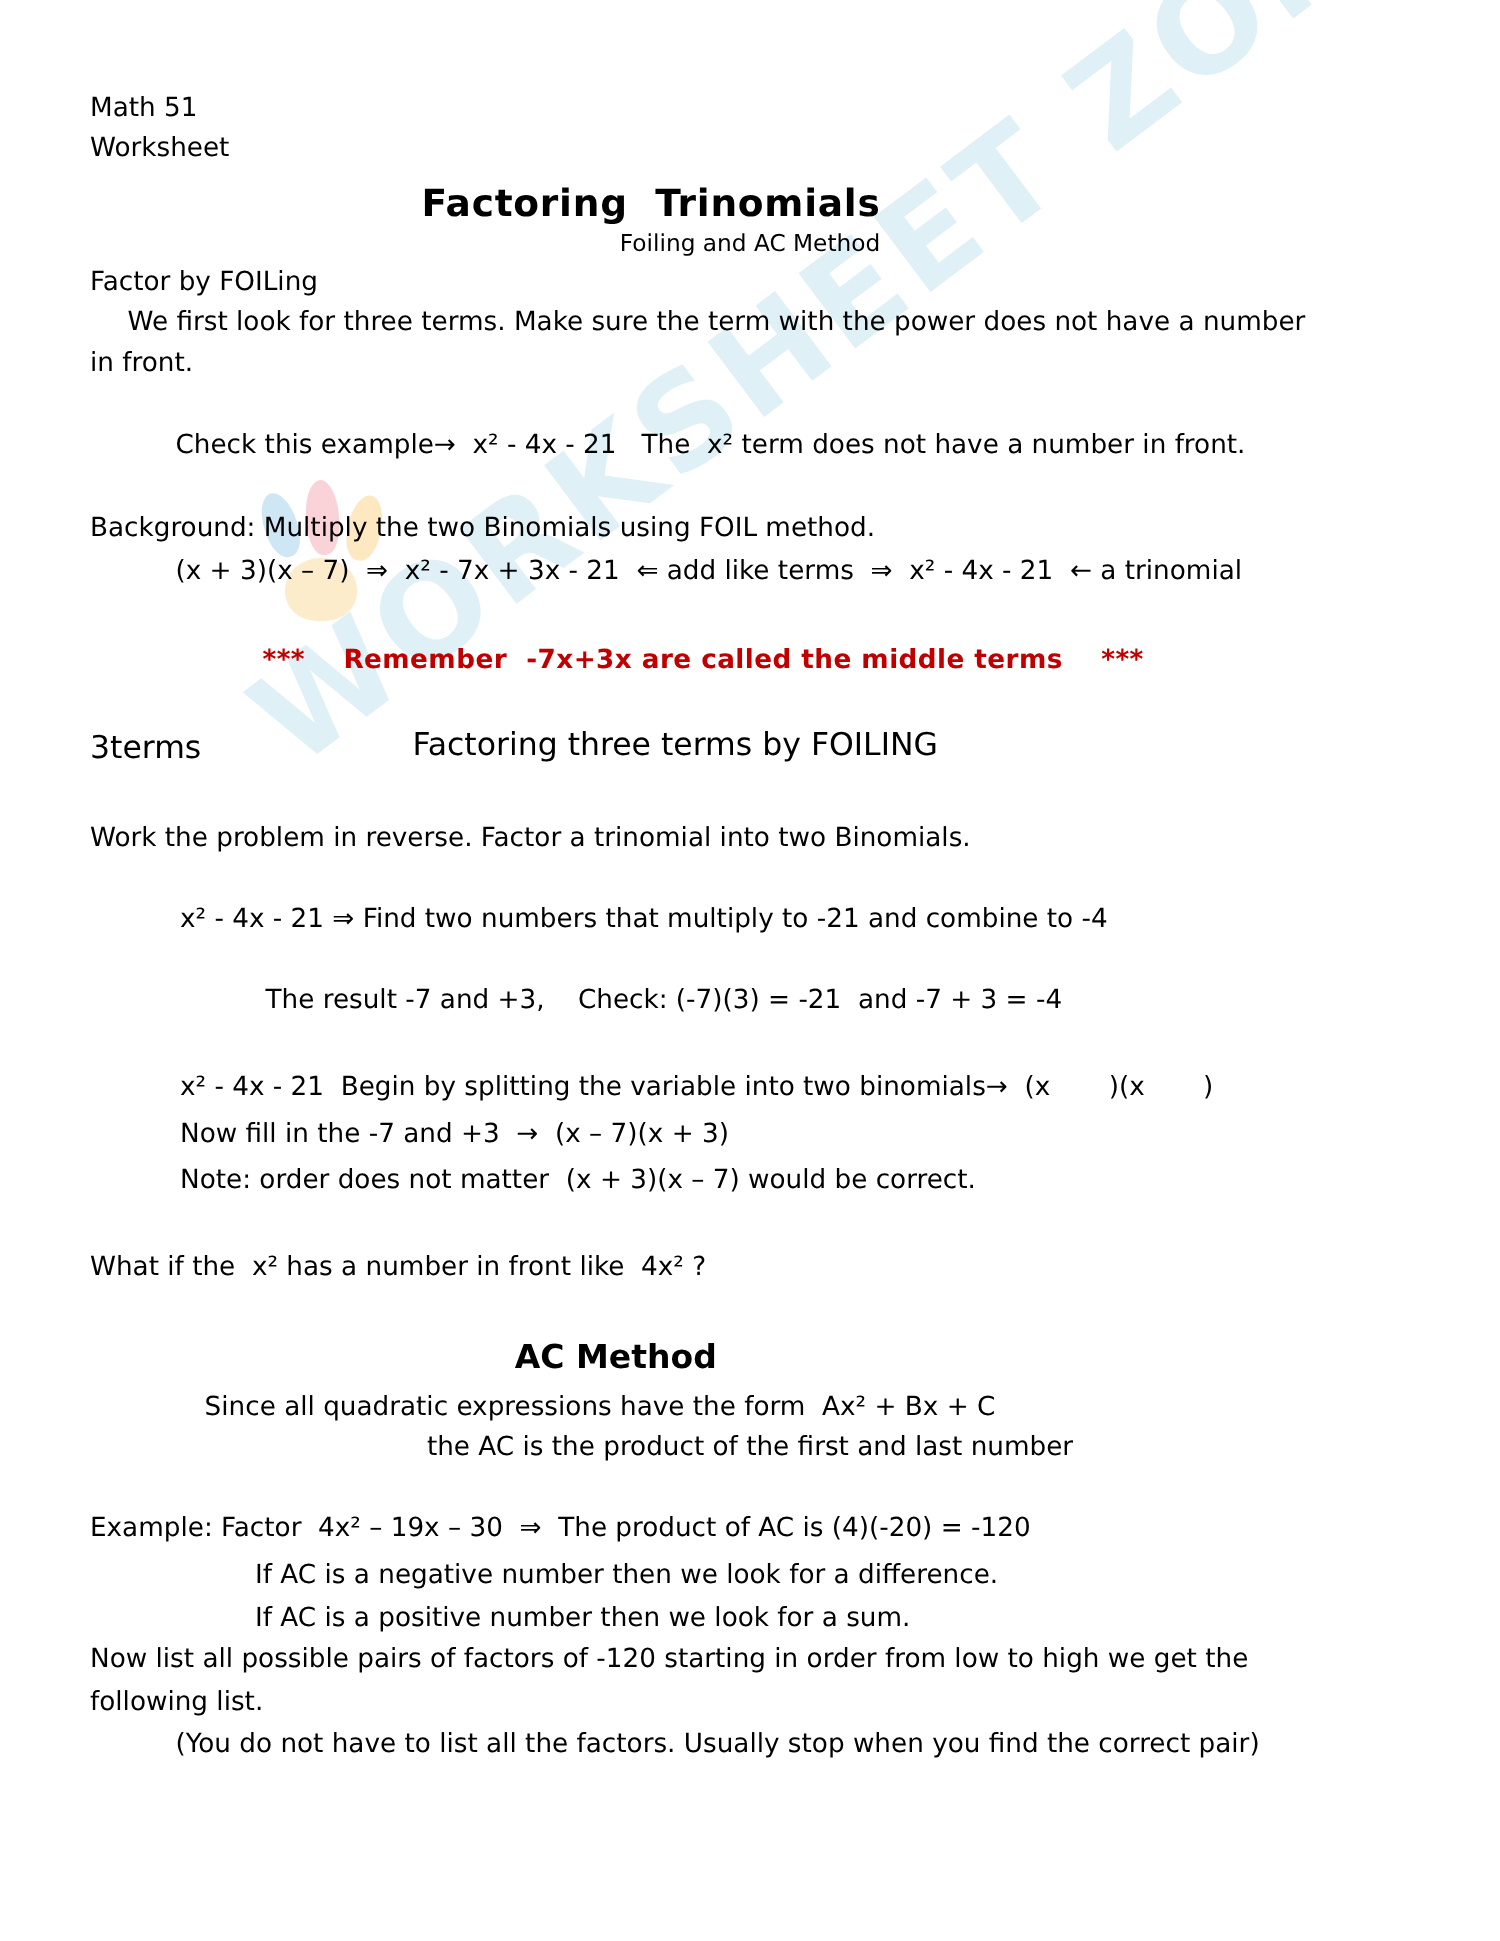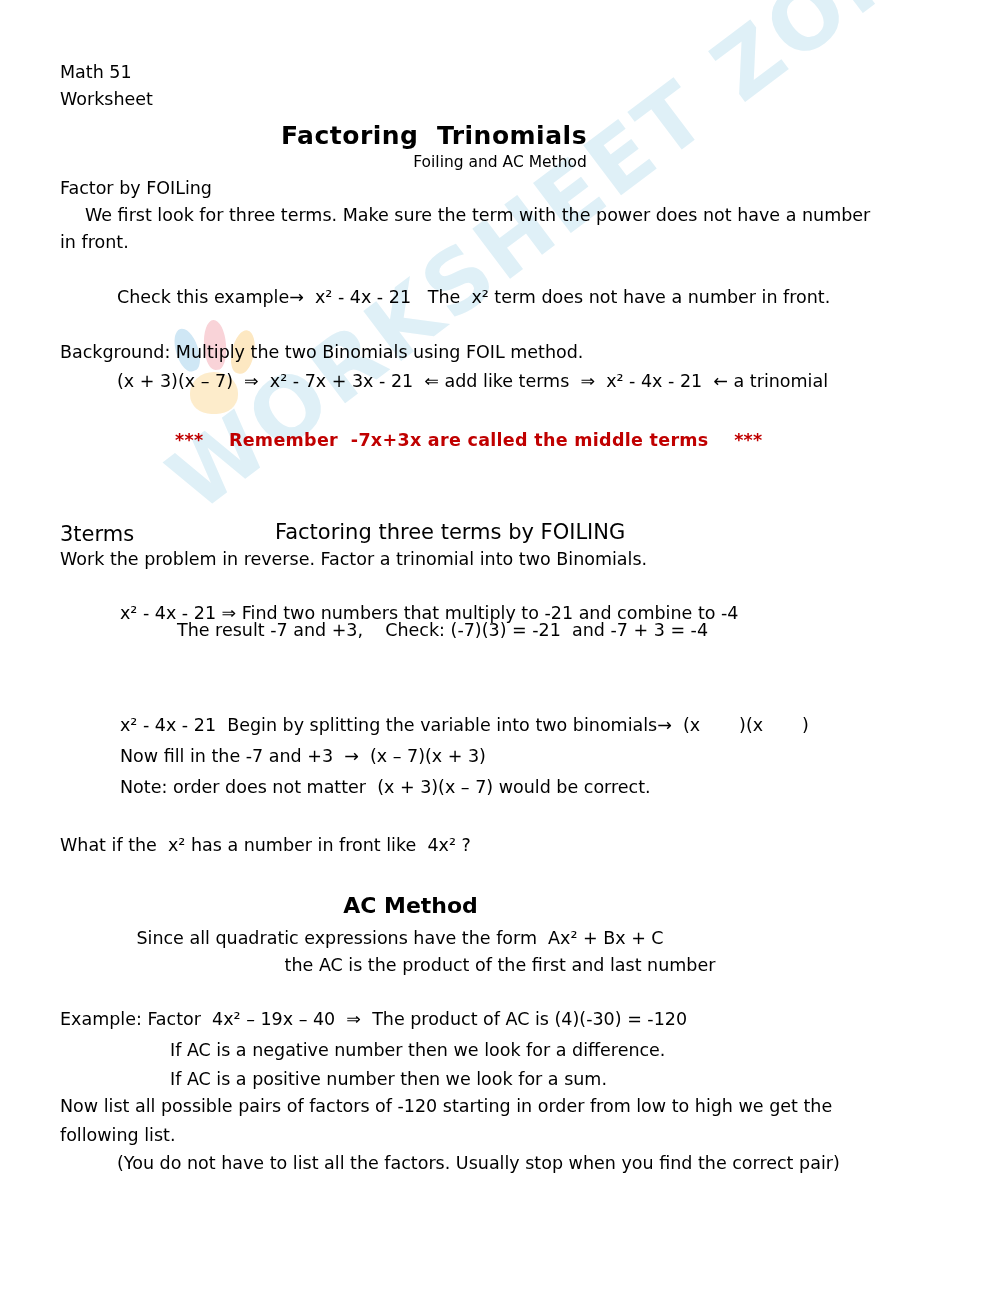--- a/index.html
+++ b/index.html
@@ -76,21 +76,21 @@
   .title {
     font-size: 25px;
     font-weight: bold;
     letter-spacing: 0.5px;
   }
   .subtitle { font-size: 15.5px; }
   .sec-title {
     font-size: 22px;
     font-weight: bold;
   }
-  .h2 { font-size: 21px; margin-top: 36px; }
+  .h2 { font-size: 21px; }
   .red {
     color: #c00000;
     font-weight: bold;
     font-size: 17.5px;
     letter-spacing: 0.3px;
   }
 </style>
 </head>
 <body>
 
@@ -120,30 +120,30 @@
     <div class="ln" style="left:117px; top:287px;">Check this example→  x² - 4x - 21   The  x² term does not have a number in front.</div>
     <div class="ln" style="left:60px; top:342px;">Background: Multiply the two Binomials using FOIL method.</div>
     <div class="ln" style="left:117px; top:371px;">(x + 3)(x – 7)  ⇒  x² - 7x + 3x - 21  ⇐ add like terms  ⇒  x² - 4x - 21  ← a trinomial</div>
     <div class="ln red" style="left:175px; top:430px;">***    Remember  -7x+3x are called the middle terms    ***</div>
 
     <div class="ln h2" style="left:60px; top:485px;">3terms</div>
     <div class="ln h2" style="left:275px; top:483px;">Factoring three terms by FOILING</div>
 
     <div class="ln" style="left:60px; top:549px;">Work the problem in reverse. Factor a trinomial into two Binomials.</div>
     <div class="ln" style="left:120px; top:603px;">x² - 4x - 21 ⇒ Find two numbers that multiply to -21 and combine to -4</div>
-    <div class="ln" style="left:177px; top:620px;">The result -7 and +3,    Check: (-7)(3) = -21  and -7 + 3 = -4</div>
+    <div class="ln" style="left:177px; top:657px;">The result -7 and +3,    Check: (-7)(3) = -21  and -7 + 3 = -4</div>
     <div class="ln" style="left:120px; top:715px;">x² - 4x - 21  Begin by splitting the variable into two binomials→  (x       )(x       )</div>
     <div class="ln" style="left:120px; top:746px;">Now fill in the -7 and +3  →  (x – 7)(x + 3)</div>
     <div class="ln" style="left:120px; top:777px;">Note: order does not matter  (x + 3)(x – 7) would be correct.</div>
     <div class="ln" style="left:60px; top:835px;">What if the  x² has a number in front like  4x² ?</div>
 
     <div class="ln sec-title" style="left:0; top:892px; width:821px; text-align:center;">AC Method</div>
     <div class="ln" style="left:0; top:928px; width:800px; text-align:center;">Since all quadratic expressions have the form  Ax² + Bx + C</div>
     <div class="ln" style="left:0; top:955px; width:1000px; text-align:center;">the AC is the product of the first and last number</div>
-    <div class="ln" style="left:60px; top:1009px;">Example: Factor  4x² – 19x – 40  ⇒  The product of AC is (4)(-30) = -120</div>
+    <div class="ln" style="left:60px; top:1009px;">Example: Factor  4x² – 19x – 30  ⇒  The product of AC is (4)(-20) = -120</div>
     <div class="ln" style="left:170px; top:1040px;">If AC is a negative number then we look for a difference.</div>
     <div class="ln" style="left:170px; top:1069px;">If AC is a positive number then we look for a sum.</div>
     <div class="ln" style="left:60px; top:1096px;">Now list all possible pairs of factors of -120 starting in order from low to high we get the</div>
     <div class="ln" style="left:60px; top:1125px;">following list.</div>
     <div class="ln" style="left:117px; top:1153px;">(You do not have to list all the factors. Usually stop when you find the correct pair)</div>
 
   </div>
 </div>
 
 </body></html>

